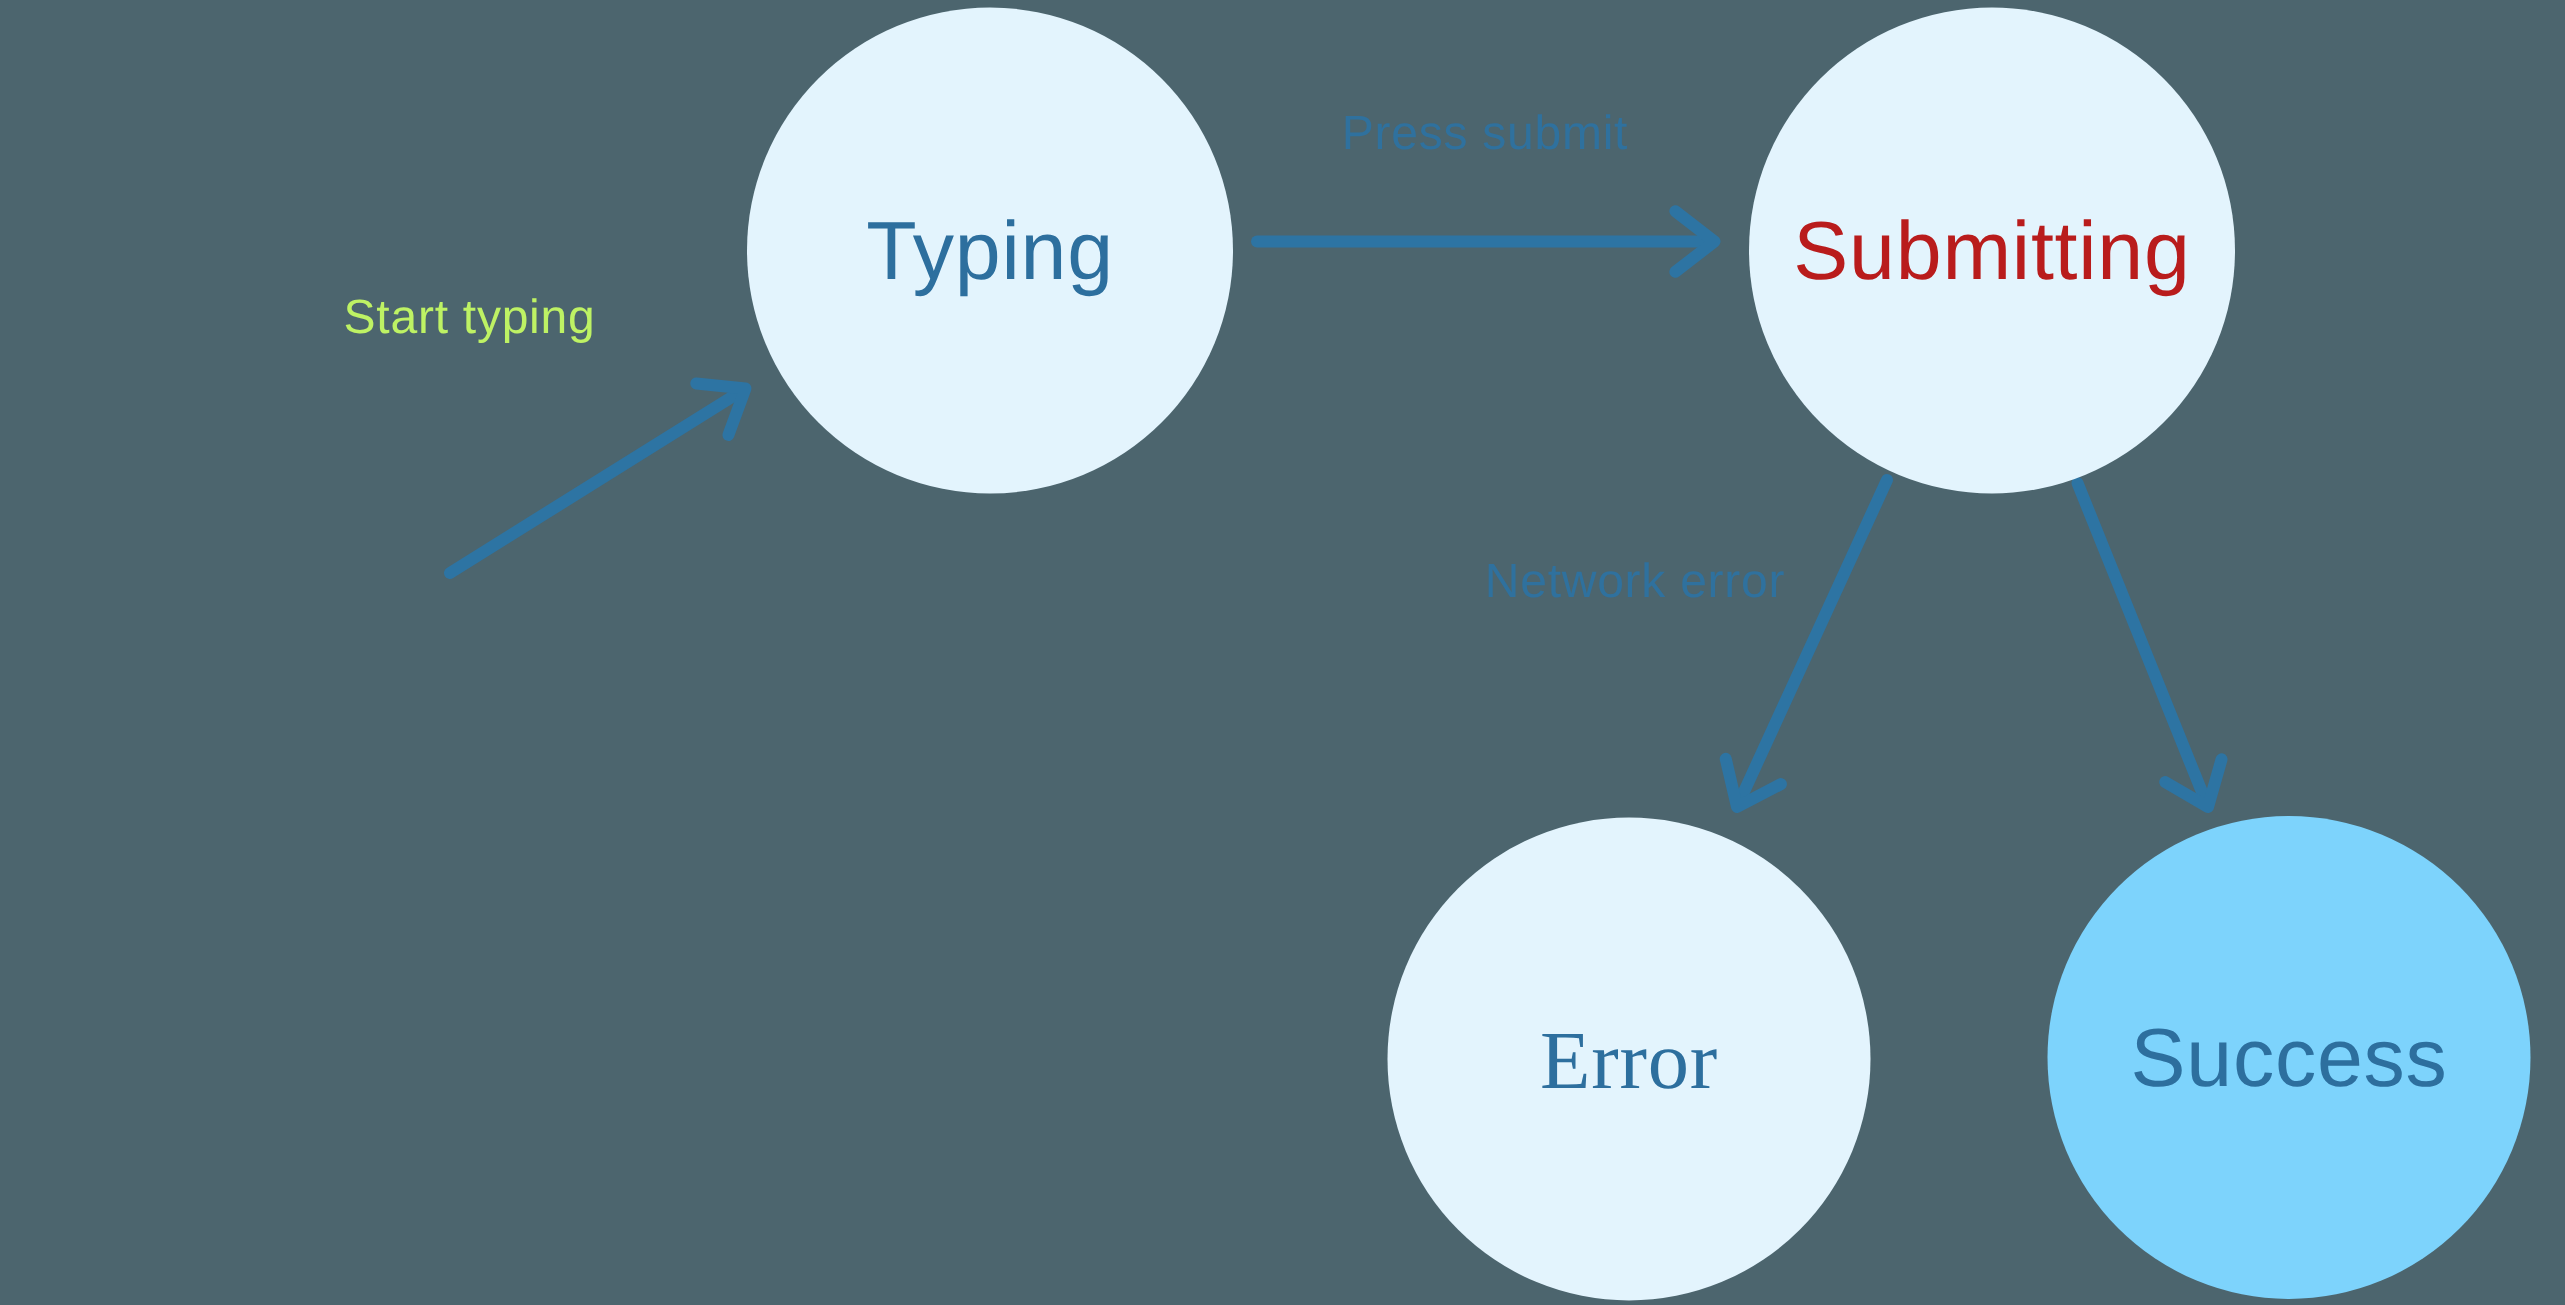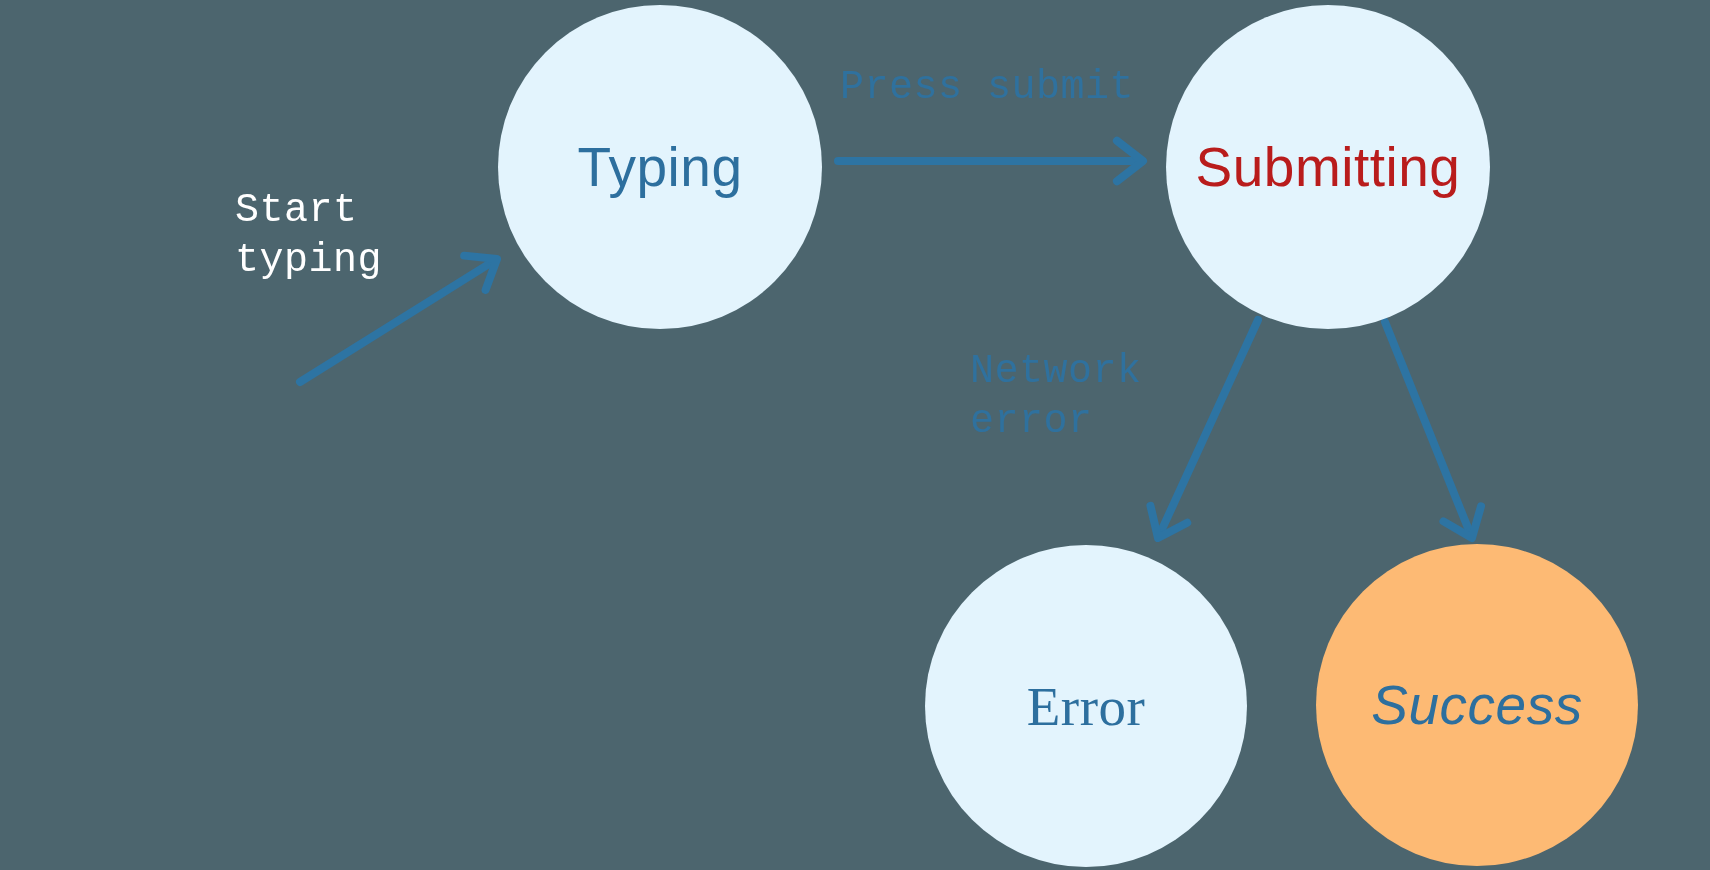--- a/index.html
+++ b/index.html
@@ -29,25 +29,25 @@
     align-items: center;
     justify-content: center;
   }
   .node-label {
     font-size: 55px;
     font-weight: 500;
     letter-spacing: 0.5px;
   }
   .edge-label {
     position: absolute;
-    font-size: 40px;
+    text-align: center;
+    font-size: 32px;
     font-weight: 500;
     line-height: 50px;
     letter-spacing: 0.5px;
-    font-family: Liberation Mono, monospace;
   }
 </style>
 </head>
 <body style="background: rgb(76, 101, 110);">
 
 <div class="stage" style="background: rgb(76, 101, 110);">
 
   <svg class="edges-svg" id="edges-svg" viewBox="0 0 1710 870">
       <g>
         <line x1="300" y1="382" x2="492.758799430759" y2="261.64805923866317" stroke="#2d74a3" stroke-width="8" stroke-linecap="round"></line>
@@ -69,21 +69,21 @@
 
   <div class="node" style="left: 498px; top: 5px; width: 324px; height: 324px; background: rgb(227, 244, 253); color: rgb(45, 111, 158);">
     <span class="node-label">Typing</span>
   </div>
   <div class="node" style="left: 1166px; top: 5px; width: 324px; height: 324px; background: rgb(227, 244, 253); color: #b91c1c;">
     <span class="node-label">Submitting</span>
   </div>
   <div class="node" style="left: 925px; top: 545px; width: 322px; height: 322px; background: rgb(227, 244, 253); color: rgb(45, 111, 158); font-family: Liberation Serif, serif;">
     <span class="node-label">Error</span>
   </div>
-  <div class="node" style="left: 1316px; top: 544px; width: 322px; height: 322px; background: #fdba74; color: rgb(45, 111, 158); font-style: italic;">
+  <div class="node" style="left: 1365px; top: 544px; width: 322px; height: 322px; background: #7dd3fc; color: rgb(45, 111, 158);">
     <span class="node-label">Success</span>
   </div>
 
-  <div class="edge-label" style="left: 235px; top: 186px; width: 180px; color: #ffffff;">Start typing</div>
+  <div class="edge-label" style="left: 223px; top: 186px; width: 180px; color: #bef264;">Start typing</div>
   <div class="edge-label" style="left: 840px; top: 63px; width: 300px; color: rgb(47, 113, 158);">Press submit</div>
-  <div class="edge-label" style="left: 970px; top: 347px; width: 240px; color: rgb(47, 113, 158);">Network error</div>
+  <div class="edge-label" style="left: 970px; top: 362px; width: 240px; color: rgb(47, 113, 158);">Network error</div>
 
 </div>
 
 </body></html>

